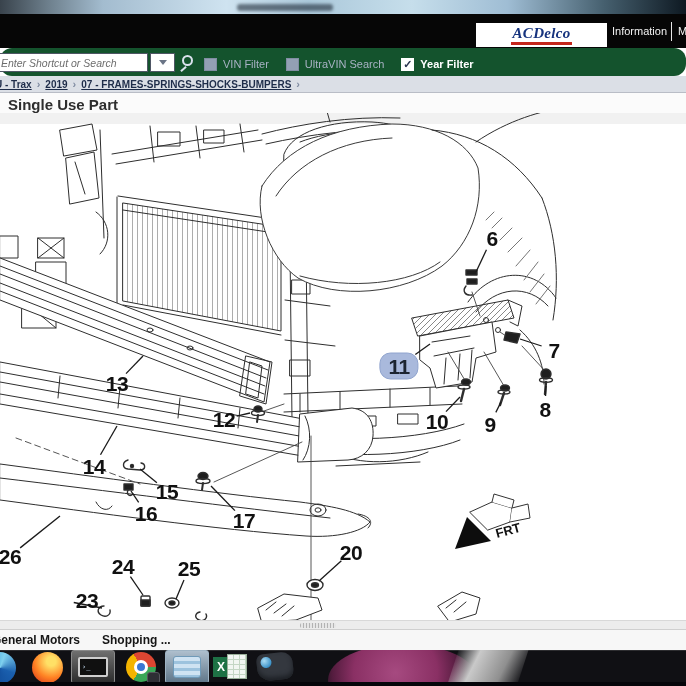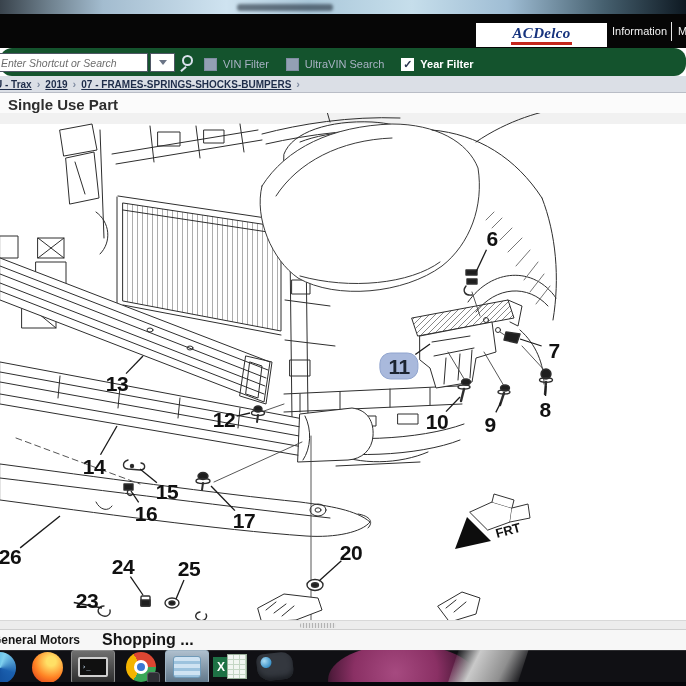--- a/index.html
+++ b/index.html
@@ -71,21 +71,21 @@
   
   .hscroll{position:absolute;left:0;top:620px;width:686px;height:9px;background:#ececec;
     border-top:1px solid #d8d8d8;}
   .hthumb{position:absolute;left:300px;top:2px;width:36px;height:5px;border-radius:2px;
     background:repeating-linear-gradient(90deg,#b3b3b3 0 1px,#e6e6e6 1px 3px);}
 
   
   .statusbar{position:absolute;left:0;top:629px;width:686px;height:21px;background:#f7f7f7;
     border-top:1px solid #cfcfcf;display:flex;align-items:center;}
   .sb-company{margin-left:-8px;font-size:12px;font-weight:bold;color:#151515;}
-  .sb-menu{margin-left:22px;font-size:16px;font-weight:bold;color:#151515;cursor:pointer;}
+  .sb-menu{margin-left:22px;font-size:12px;font-weight:bold;color:#151515;cursor:pointer;}
 
   
   .taskbar{position:absolute;left:0;top:650px;width:686px;height:36px;background:#101014;overflow:hidden;}
   .taskbar::before{content:"";position:absolute;top:0;left:0;width:100%;height:1px;
     background:rgba(255,255,255,.12);}
   .tb-blob{position:absolute;left:328px;top:-6px;width:150px;height:72px;border-radius:50%;
     background:radial-gradient(circle at 45% 40%,#a64a80 0%,#8a3064 45%,#531c3e 68%,rgba(40,12,30,0) 84%);}
   .tb-streak{position:absolute;left:452px;top:-6px;width:70px;height:52px;transform:skewX(-18deg);
     background:linear-gradient(100deg,rgba(200,200,200,0) 0%,#c9c9c9 30%,#8f8f8f 70%,rgba(60,60,60,0) 100%);}
   .black-strip{position:absolute;left:0;top:682px;width:686px;height:4px;background:#05050a;}

